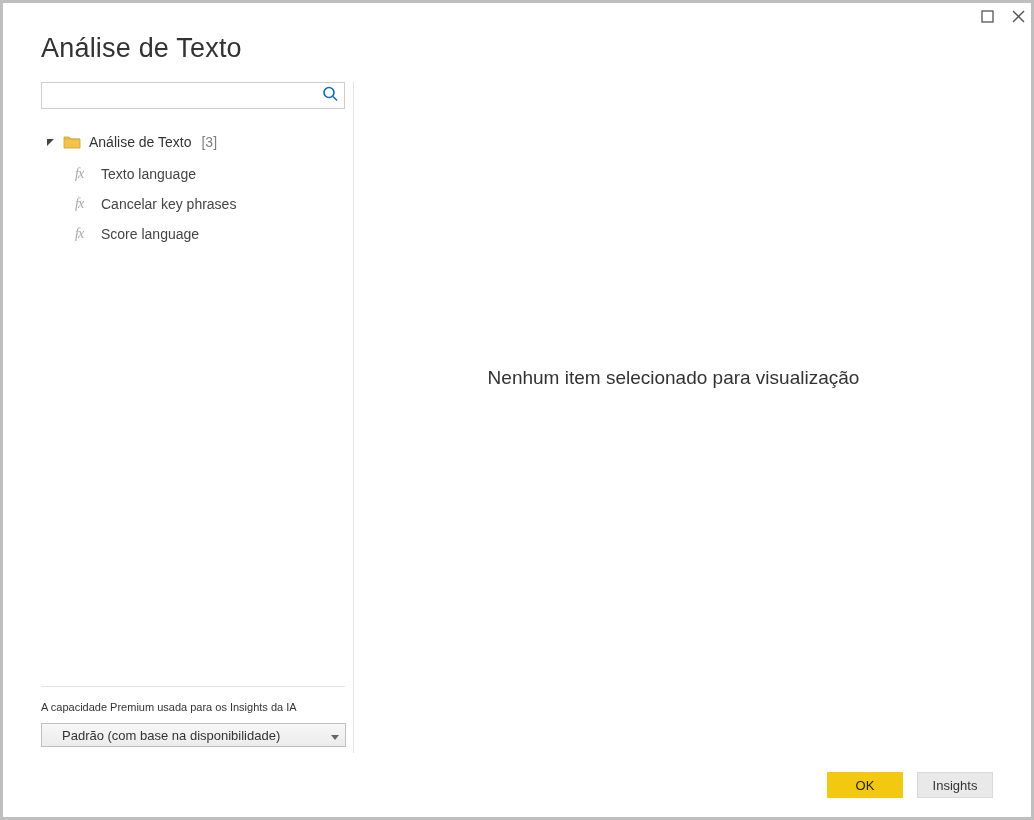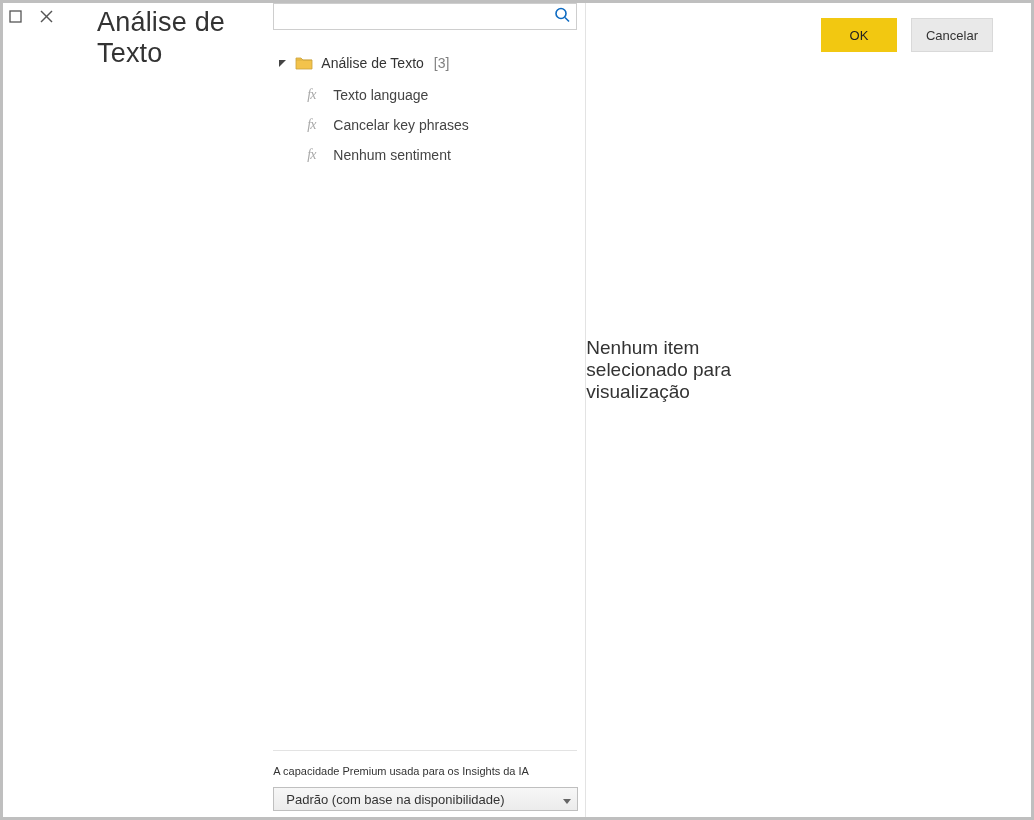--- a/index.html
+++ b/index.html
@@ -14,20 +14,21 @@
       height: 820px;
       overflow: hidden;
     }
     .window {
       background: #ffffff;
       width: 1030px;
       height: 816px;
       margin: 2px;
       border: 1px solid #bfbfbf;
       display: flex;
+      flex-direction: column;
       position: relative;
     }
     .titlebar {
       display: flex;
       justify-content: flex-end;
       align-items: center;
       height: 26px;
       padding: 0 6px;
       gap: 18px;
     }
@@ -150,21 +151,21 @@
       margin-bottom: 10px;
     }
     .capacity-select {
       width: 305px;
       height: 24px;
       border: 1px solid #bfbfbf;
       background: linear-gradient(#f7f7f7, #ececec);
       display: flex;
       align-items: center;
       justify-content: space-between;
-      padding: 0 6px 0 12px;
+      padding: 0 6px 0 20px;
       font-size: 13px;
       color: #333;
       cursor: pointer;
     }
     .right-pane {
       flex: 1 1 auto;
       display: flex;
       align-items: center;
       justify-content: center;
     }
@@ -178,21 +179,21 @@
       height: 64px;
       display: flex;
       align-items: center;
       justify-content: flex-end;
       padding: 0 38px;
       gap: 14px;
     }
     .btn {
       height: 26px;
       min-width: 76px;
-      padding: 16px 14px;
+      padding: 8px 14px;
       font-size: 13px;
       display: flex;
       align-items: center;
       justify-content: center;
       cursor: pointer;
       border: 1px solid transparent;
     }
     .btn-primary {
       background: #f2c811;
       color: #222;
@@ -258,21 +259,21 @@
           <div class="tree-item">
             <span class="fx-icon">fx</span>
             <span class="tree-item-label">Texto language</span>
           </div>
           <div class="tree-item">
             <span class="fx-icon">fx</span>
             <span class="tree-item-label">Cancelar key phrases</span>
           </div>
           <div class="tree-item">
             <span class="fx-icon">fx</span>
-            <span class="tree-item-label">Nenhum sentiment</span>
+            <span class="tree-item-label">Score language</span>
           </div>
         </div>
       </div>
 
       <div class="left-bottom">
         <div class="capacity-label">A capacidade Premium usada para os Insights da IA</div>
         <div class="capacity-select">
           <span>Padrão (com base na disponibilidade)</span>
           <span>
             <svg width="8" height="5" viewBox="0 0 8 5">
@@ -285,16 +286,16 @@
     </div>
 
     <div class="right-pane">
       <div class="empty-msg">Nenhum item selecionado para visualização</div>
     </div>
 
   </div>
 
   <div class="footer">
     <div class="btn btn-primary">OK</div>
-    <div class="btn btn-secondary">Cancelar</div>
+    <div class="btn btn-secondary">Insights</div>
   </div>
 
 </div>
 
 </body></html>

